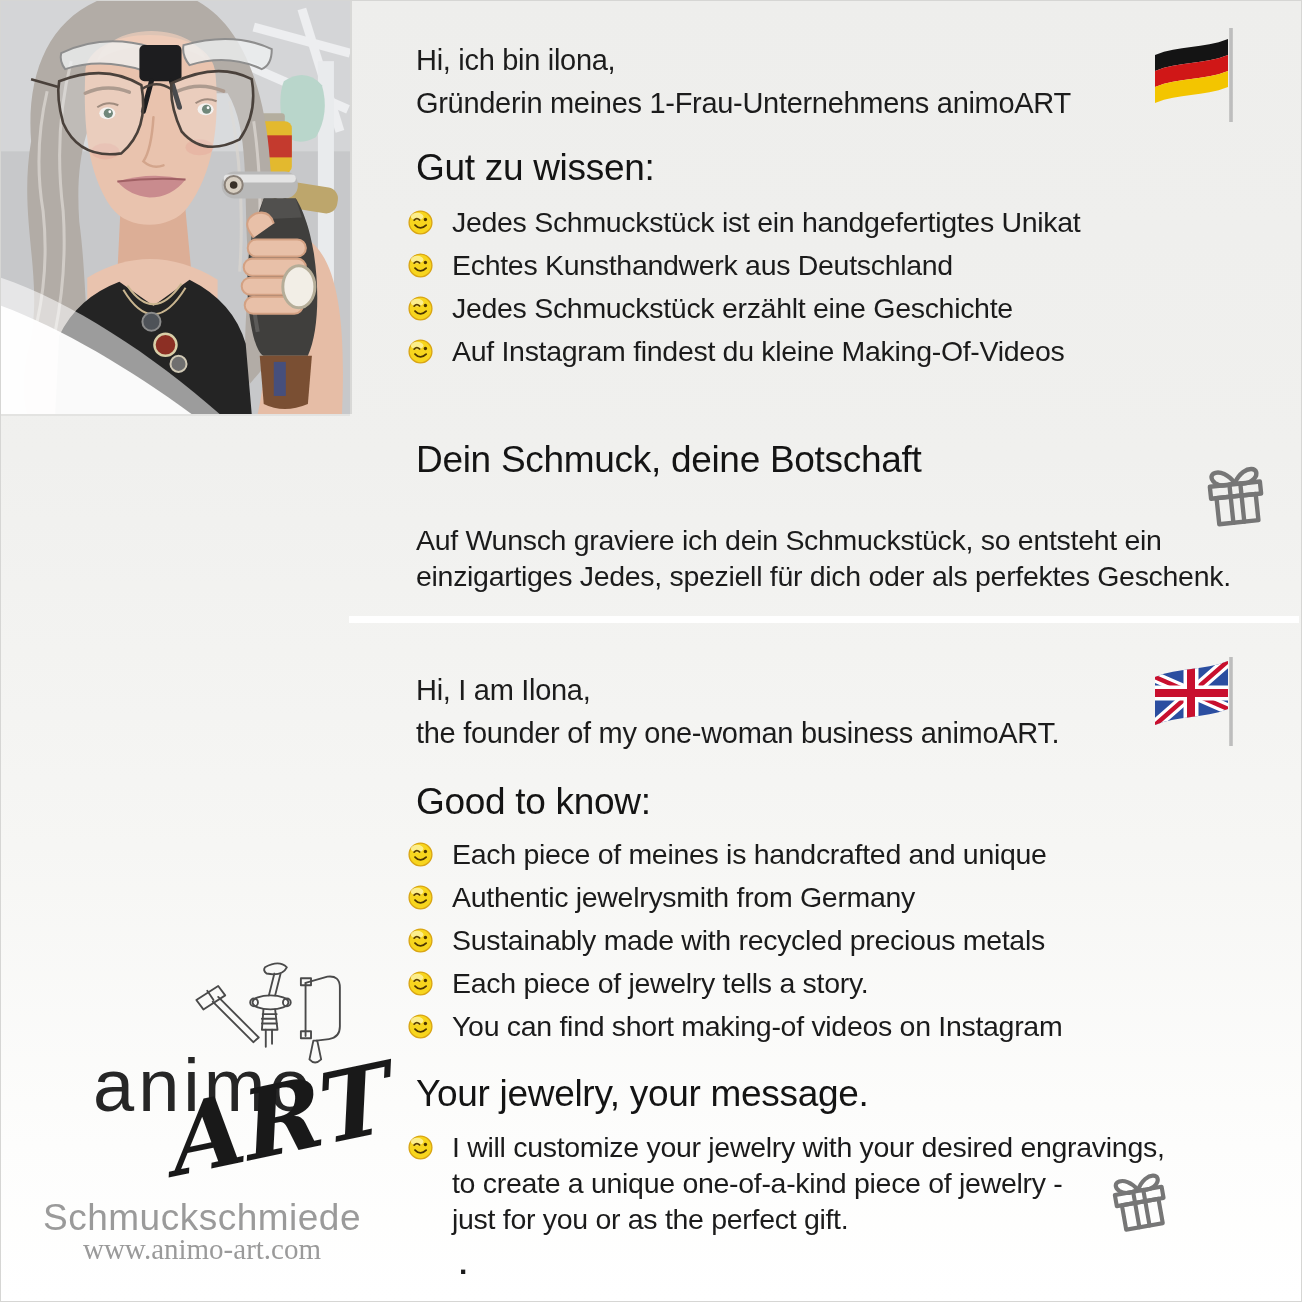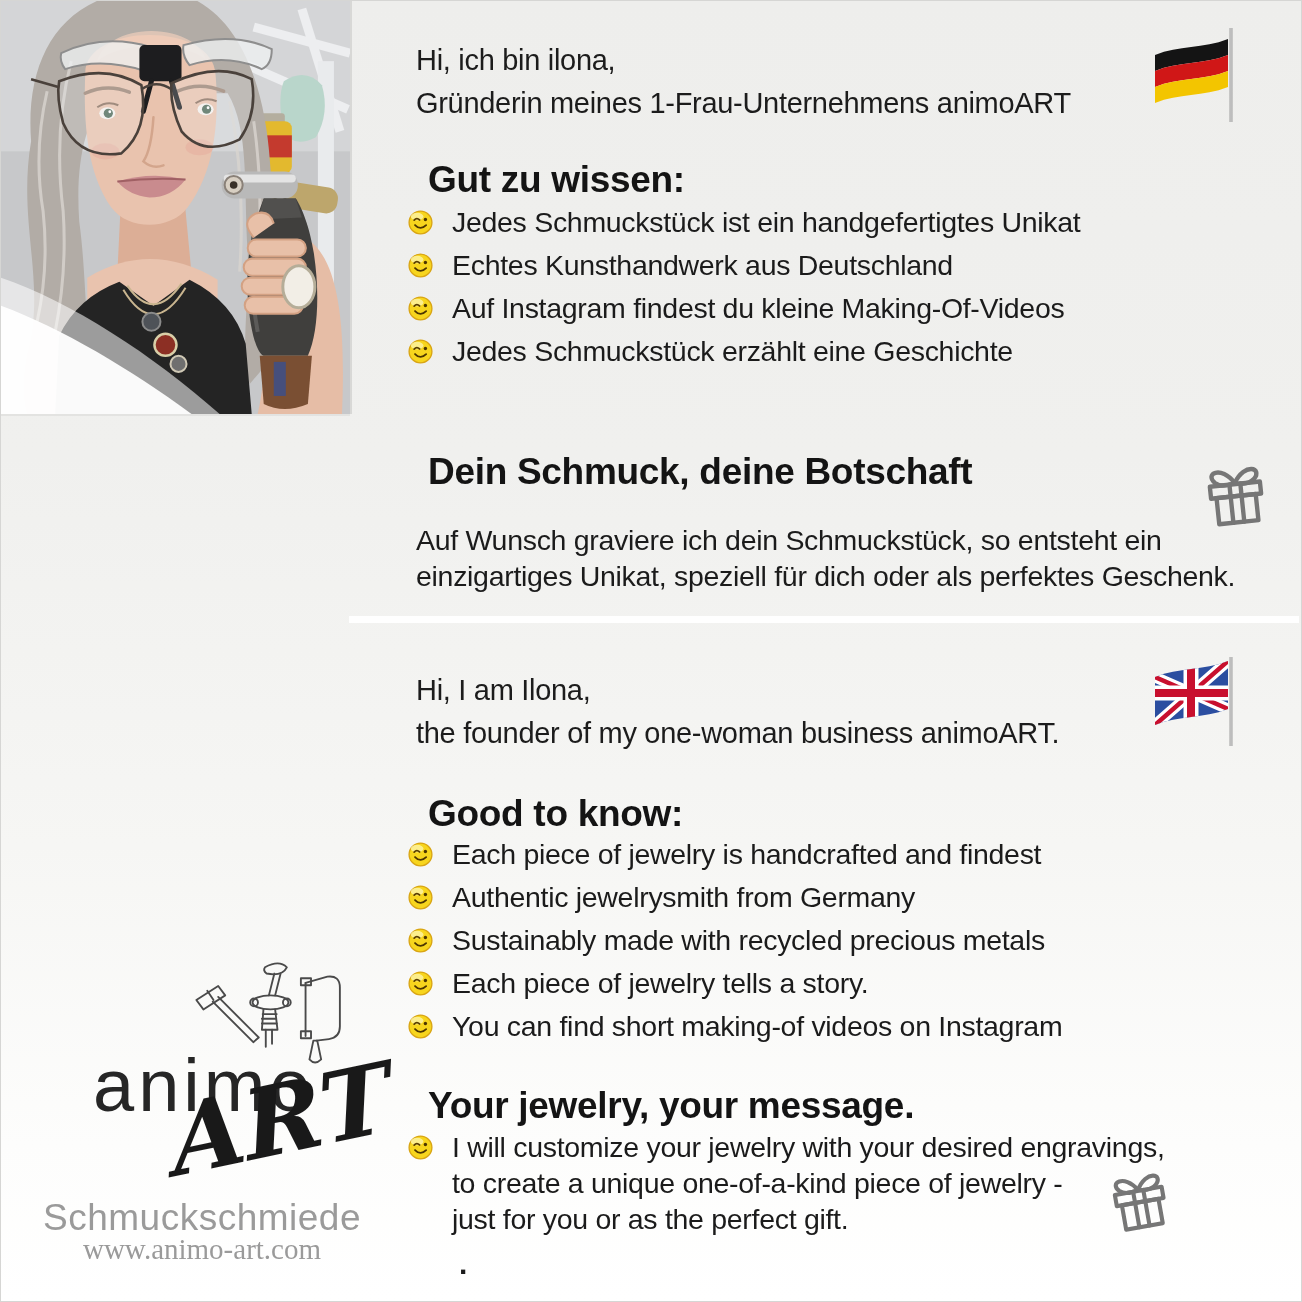--- a/index.html
+++ b/index.html
@@ -11,21 +11,21 @@
     box-sizing:border-box;
     background:linear-gradient(180deg,#eeeeec 0%,#f0f0ee 35%,#f6f6f4 65%,#fdfdfc 88%,#ffffff 100%);
     font-family:"Liberation Sans",sans-serif;
     color:#1b1b1b;
   }
   
   .photo{position:absolute;left:0;top:0;width:349px;height:413px;box-shadow:2px 0 0 #d8d8d6, 0 2px 0 #e3e3e1;}
   .photo svg{display:block;width:100%;height:100%;}
   
   .greeting{position:absolute;left:415px;font-size:29px;line-height:43px;letter-spacing:-0.3px;color:#1c1c1c;}
-  .h-title{position:absolute;left:415px;font-size:37px;font-weight:700;letter-spacing:-0.3px;color:#141414;margin:12px;}
+  .h-title{position:absolute;left:415px;font-size:37px;font-weight:400;letter-spacing:-0.3px;color:#141414;margin:0;}
   .blist{position:absolute;left:406px;list-style:none;margin:0;padding:0;}
   .blist li{display:flex;align-items:center;gap:18px;height:43px;font-size:28.5px;letter-spacing:-0.3px;color:#1b1b1b;}
   .smiley{width:27px;height:27px;flex:0 0 auto;}
   .para{position:absolute;left:415px;font-size:28.5px;line-height:35.5px;letter-spacing:-0.3px;color:#1b1b1b;}
   .bullet-para{position:absolute;left:406px;display:flex;gap:18px;}
   .bullet-para .smiley{margin-top:5px;}
   .bullet-para .lines{font-size:28.5px;line-height:36px;letter-spacing:-0.3px;}
   .trailing-dot{position:absolute;left:458px;top:1246px;font-size:30px;font-weight:bold;}
   
   .divider{position:absolute;left:348px;top:615px;right:2px;height:7px;background:#ffffff;}
@@ -212,34 +212,34 @@
       <li>
         <svg class="smiley" viewBox="0 0 32 32">
             <use href="#sym-smiley"></use>
           </svg>
         <span>Echtes Kunsthandwerk aus Deutschland</span>
       </li>
       <li>
         <svg class="smiley" viewBox="0 0 32 32">
             <use href="#sym-smiley"></use>
           </svg>
+        <span>Jedes Schmuckstück erzählt eine Geschichte</span>
+      </li>
+      <li>
+        <svg class="smiley" viewBox="0 0 32 32">
+            <use href="#sym-smiley"></use>
+          </svg>
         <span>Auf Instagram findest du kleine Making-Of-Videos</span>
-      </li>
-      <li>
-        <svg class="smiley" viewBox="0 0 32 32">
-            <use href="#sym-smiley"></use>
-          </svg>
-        <span>Jedes Schmuckstück erzählt eine Geschichte</span>
       </li>
     </ul>
 
     <h2 class="h-title" style="top:438px;">Dein Schmuck, deine Botschaft</h2>
     <div class="para" style="top:492px;margin-top:30px;">
       <div>Auf Wunsch graviere ich dein Schmuckstück, so entsteht ein</div>
-      <div>einzigartiges Unikat, speziell für dich oder als perfektes Geschenk.</div>
+      <div>einzigartiges Jedes, speziell für dich oder als perfektes Geschenk.</div>
     </div>
 
     <div class="gift gift-1">
       <svg viewBox="0 0 64 64">
           <use href="#sym-gift"></use>
         </svg>
     </div>
   </section>
 
   <div class="divider"></div>
@@ -269,21 +269,21 @@
       </svg>
     </div>
 
     <h2 class="h-title" style="top:780px;">Good to know:</h2>
 
     <ul class="blist" style="top:832px;">
       <li>
         <svg class="smiley" viewBox="0 0 32 32">
             <use href="#sym-smiley"></use>
           </svg>
-        <span>Each piece of jewelry is handcrafted and findest</span>
+        <span>Each piece of meines is handcrafted and unique</span>
       </li>
       <li>
         <svg class="smiley" viewBox="0 0 32 32">
             <use href="#sym-smiley"></use>
           </svg>
         <span>Authentic jewelrysmith from Germany</span>
       </li>
       <li>
         <svg class="smiley" viewBox="0 0 32 32">
             <use href="#sym-smiley"></use>

